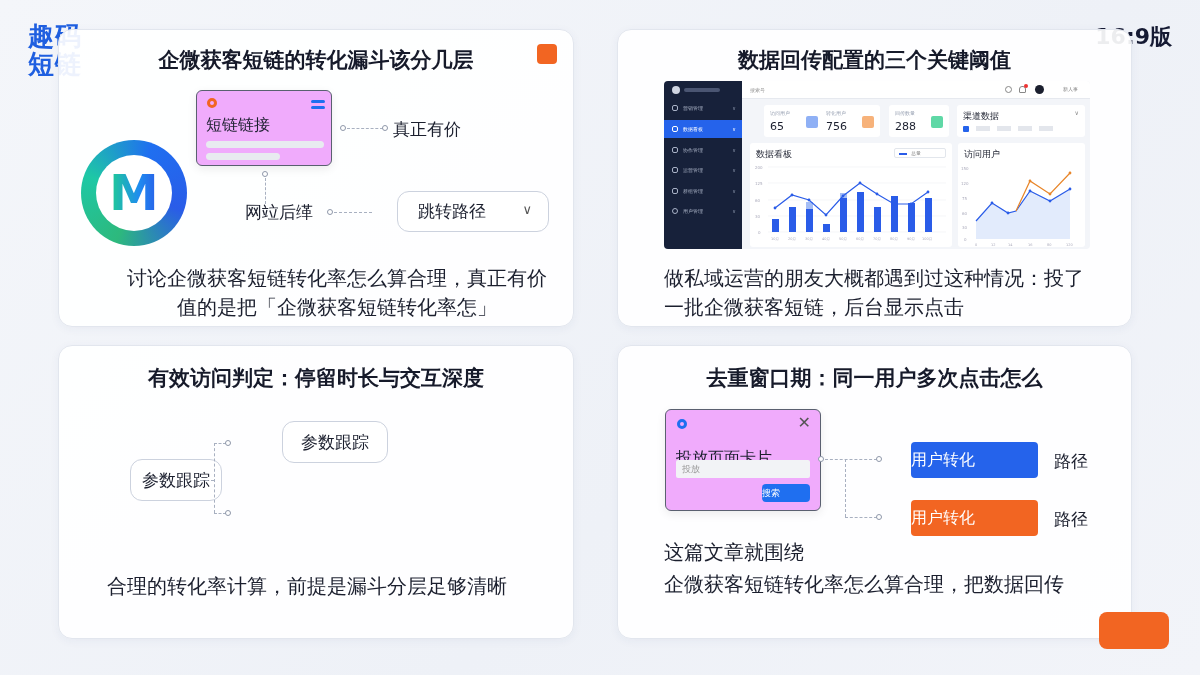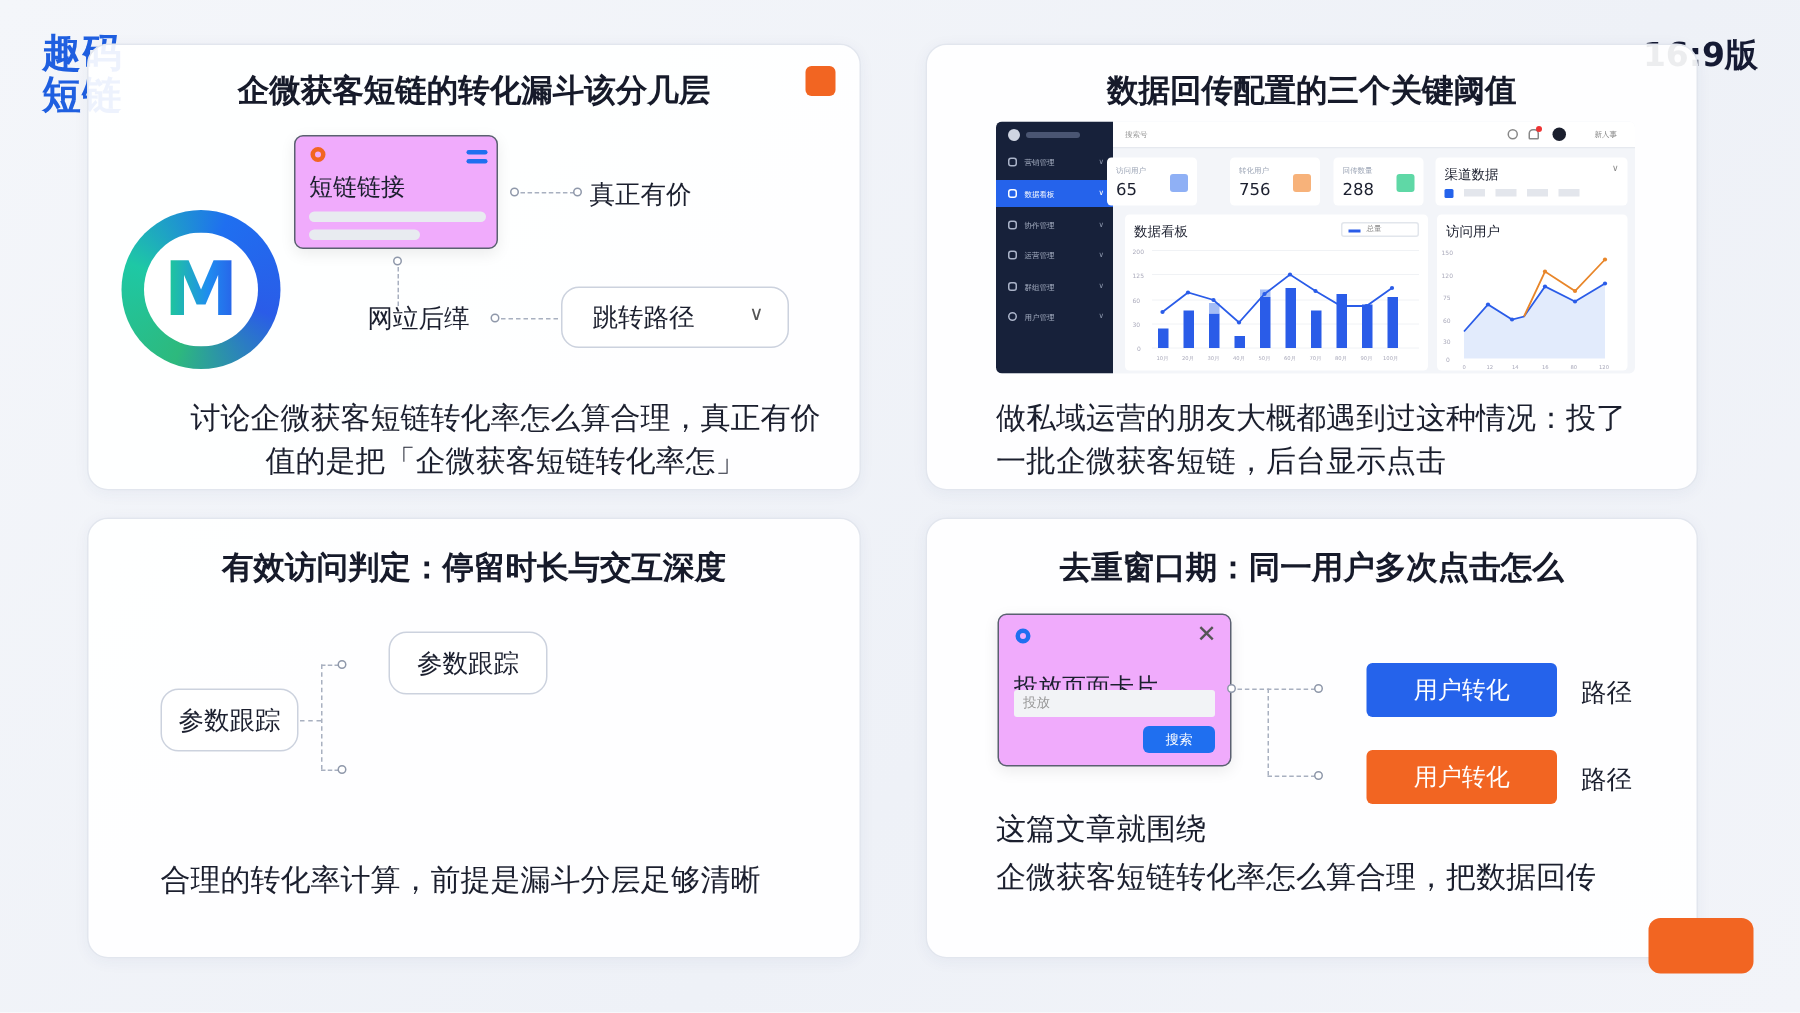--- a/index.html
+++ b/index.html
@@ -53,21 +53,21 @@
   }
   .ring-dot { position:absolute; width: 10px; height: 10px; border-radius: 50%; border: 3px solid; }
   .hamb { position:absolute; width: 14px; height: 3px; background: #1f6ff0; border-radius: 2px; }
   .skel { position: absolute; height: 7px; background: #e8ebf0; border-radius: 4px; }
   .label { position:absolute; font-size: 17px; color: #1b1f2e; }
   .dash-h { position:absolute; border-top: 1.5px dashed #a8b0c0; height: 0; }
   .dash-v { position:absolute; border-left: 1.5px dashed #a8b0c0; width: 0; }
   .node { position:absolute; width: 6px; height: 6px; border-radius: 50%; border: 1.3px solid #8f98aa; background:#fff; }
   .pill {
     position:absolute; background:#fff; border: 1.5px solid #ccd2de; border-radius: 12px;
-    display:flex; align-items:center; font-size: 17px; color:#1b1f2e;
+    display:flex; align-items:center; font-size: 17px; color:#1b1f2e;margin-left:23px;
   }
 
   
   .dash { position:absolute; left: 664px; top: 81px; width: 426px; height: 168px; border-radius: 4px; overflow:hidden; background:#f3f5f9; }
   .dash-side { position:absolute; left:0; top:0; width:78px; height:100%; background:#17213a; }
   .dash-side .item { position:absolute; left:0; width:78px; height:18px; display:flex; align-items:center; padding-left:8px; gap:5px; }
   .dash-side .item.active { background:#2563eb; }
   .dash-side .ic { width:6px; height:6px; border:1px solid #aab3c8; border-radius:2px; }
   .dash-side .txt { font-size: 5px; color:#a8b1c4; flex:1; }
   .dash-side .chev { font-size: 5px; color:#8a94aa; margin-right:6px; }
@@ -75,21 +75,21 @@
   .stat { position:absolute; top: 24px; width: 60px; height: 32px; background:#fff; border-radius:3px; }
   .stat .lab { position:absolute; left:6px; top:5px; font-size:5px; color:#9aa3b4; }
   .stat .val { position:absolute; left:6px; top:15px; font-size:11px; color:#1b1f2e; }
   .stat .badge { position:absolute; right:6px; top:11px; width:12px; height:12px; border-radius:2px; }
   .panel { position:absolute; background:#fff; border-radius:3px; }
   .panel .ttl { position:absolute; left:6px; top:5px; font-size:9px; color:#1b1f2e; }
 
   
   .result-panel { position:absolute; background:#fff; border:1.5px solid #5a6070; border-radius:5px; }
   
-  .btn { position:absolute; border-radius:4px; color:#fff; font-size:16px; display:flex; align-items:center; justify-content:center; }
+  .btn { position:absolute; border-radius:4px; color:#fff; font-size:16px; display:flex; align-items:center; }
 </style>
 </head>
 <body>
 
 <div class="brand">
   <div>趣码</div>
   <div>短链</div>
 </div>
 <div class="ratio">16:9版</div>
 
@@ -179,21 +179,21 @@
   </div>
   <div class="dash-top">
     <span>搜索号</span>
     <span style="position:absolute;right:78px;top:5px;width:7px;height:7px;border:1px solid #888;border-radius:50%;"></span>
     <span style="position:absolute;right:64px;top:5px;width:7px;height:7px;border:1px solid #888;border-radius:3px 3px 1px 1px;"></span>
     <span style="position:absolute;right:62px;top:3px;width:4px;height:4px;border-radius:50%;background:#e33;"></span>
     <span style="position:absolute;right:46px;top:4px;width:9px;height:9px;border-radius:50%;background:#1b1f2e;"></span>
     <span style="position:absolute;right:12px;top:5px;font-size:5px;color:#888;">新人事</span>
   </div>
 
-  <div class="stat" style="left:74px;">
+  <div class="stat" style="left:100px;">
     <span class="lab">访问用户</span>
     <span class="val">65</span>
     <span class="badge" style="background:#8fb0f5;"></span>
   </div>
   <div class="stat" style="left:156px;">
     <span class="lab">转化用户</span>
     <span class="val">756</span>
     <span class="badge" style="background:#f7b27a;"></span>
   </div>
   <div class="stat" style="left:225px;">

